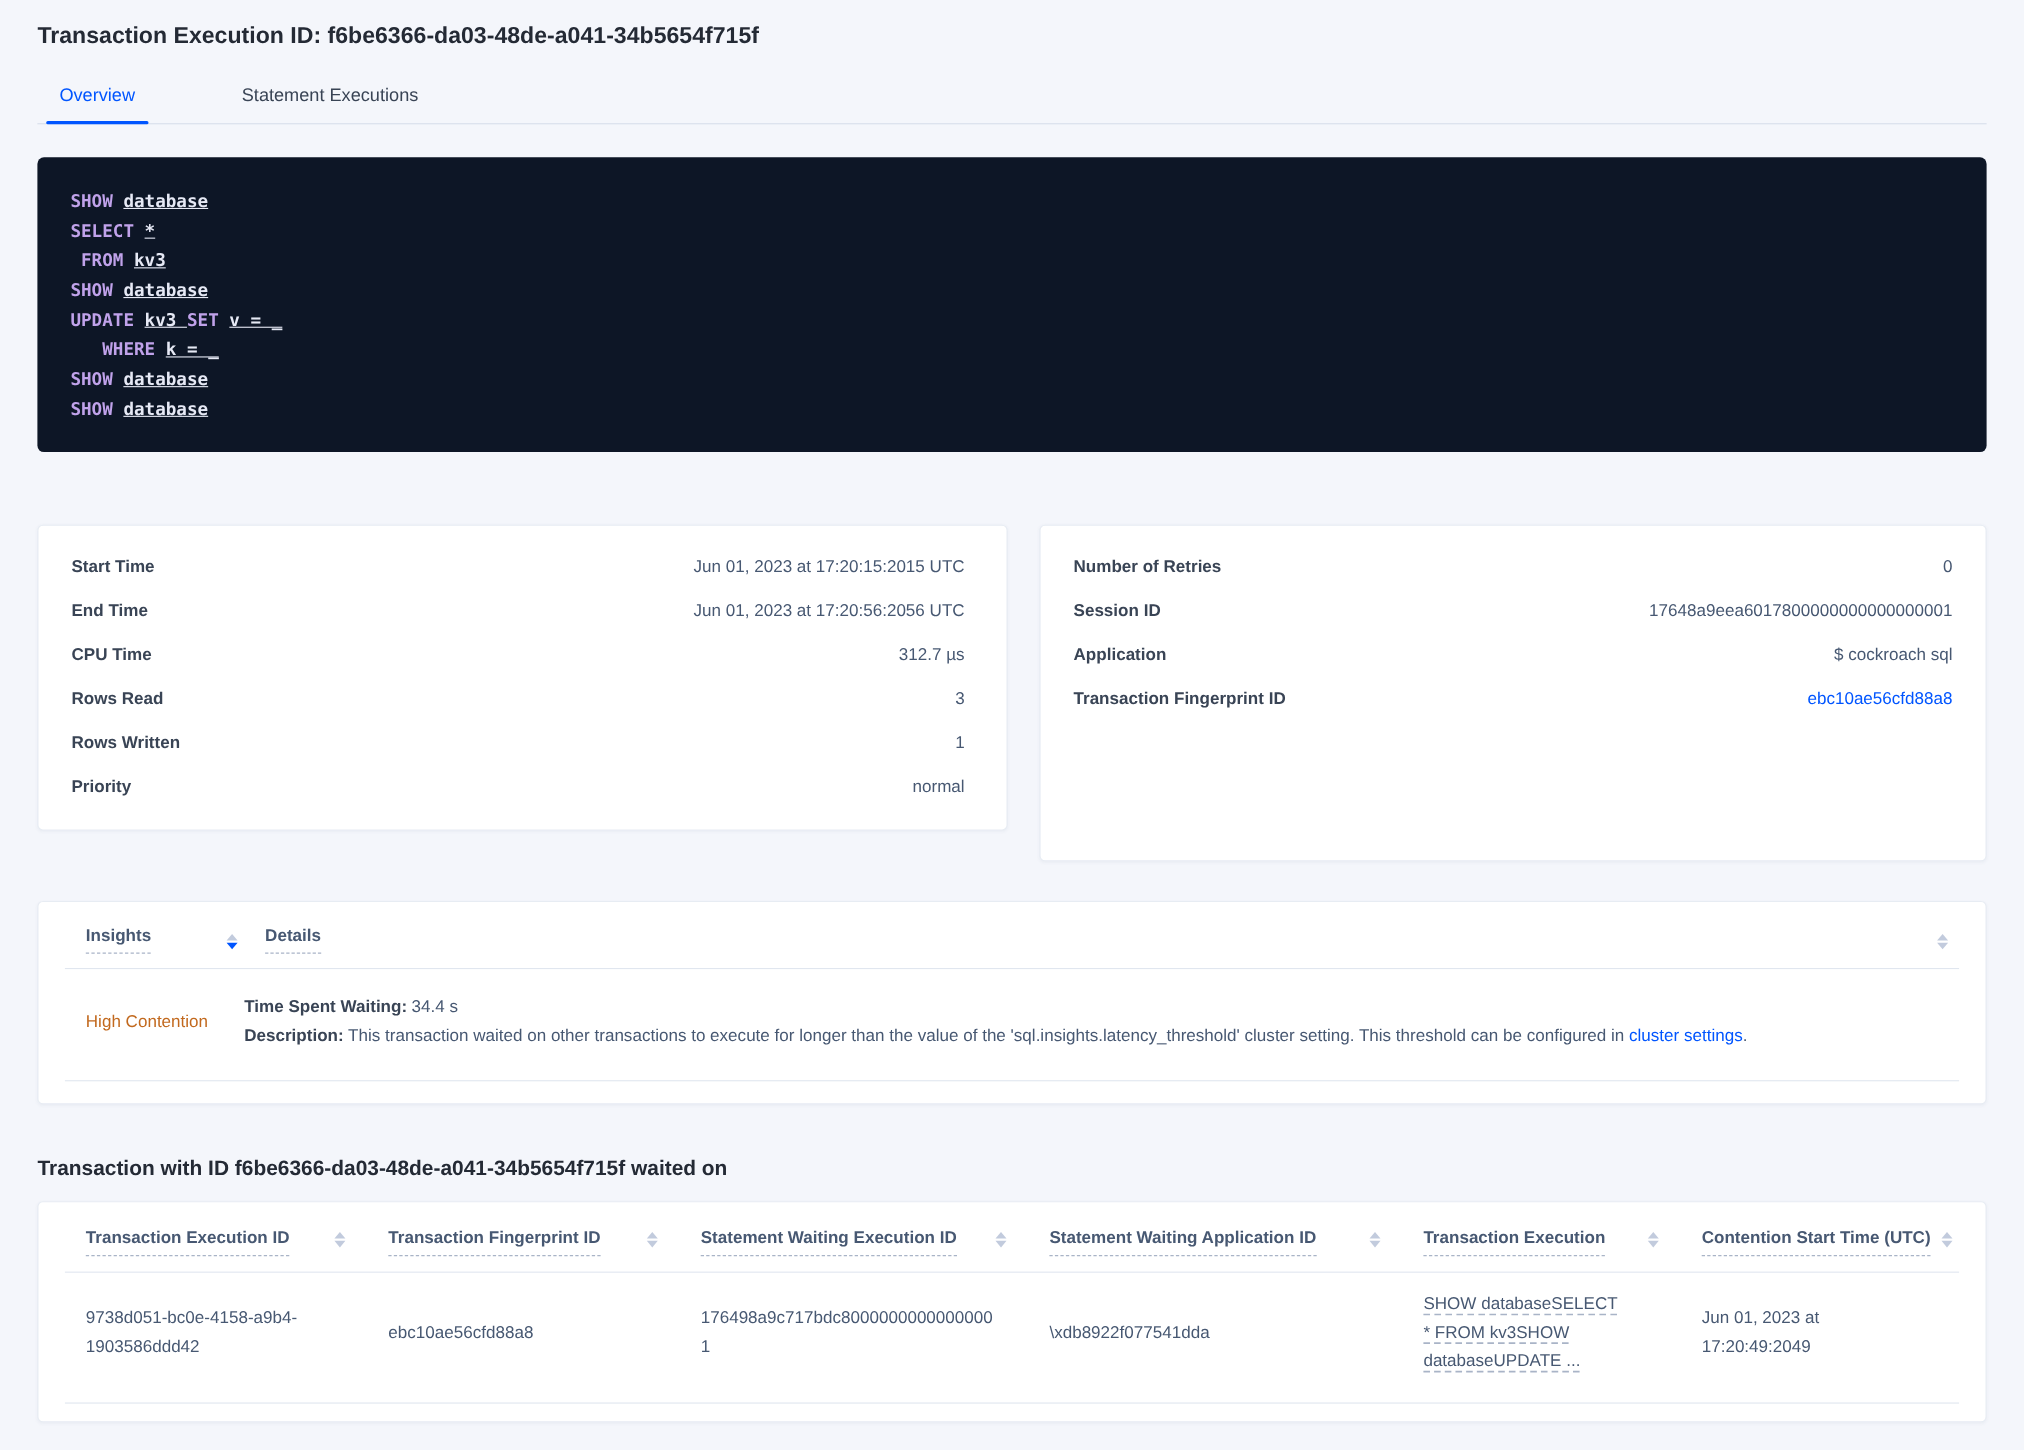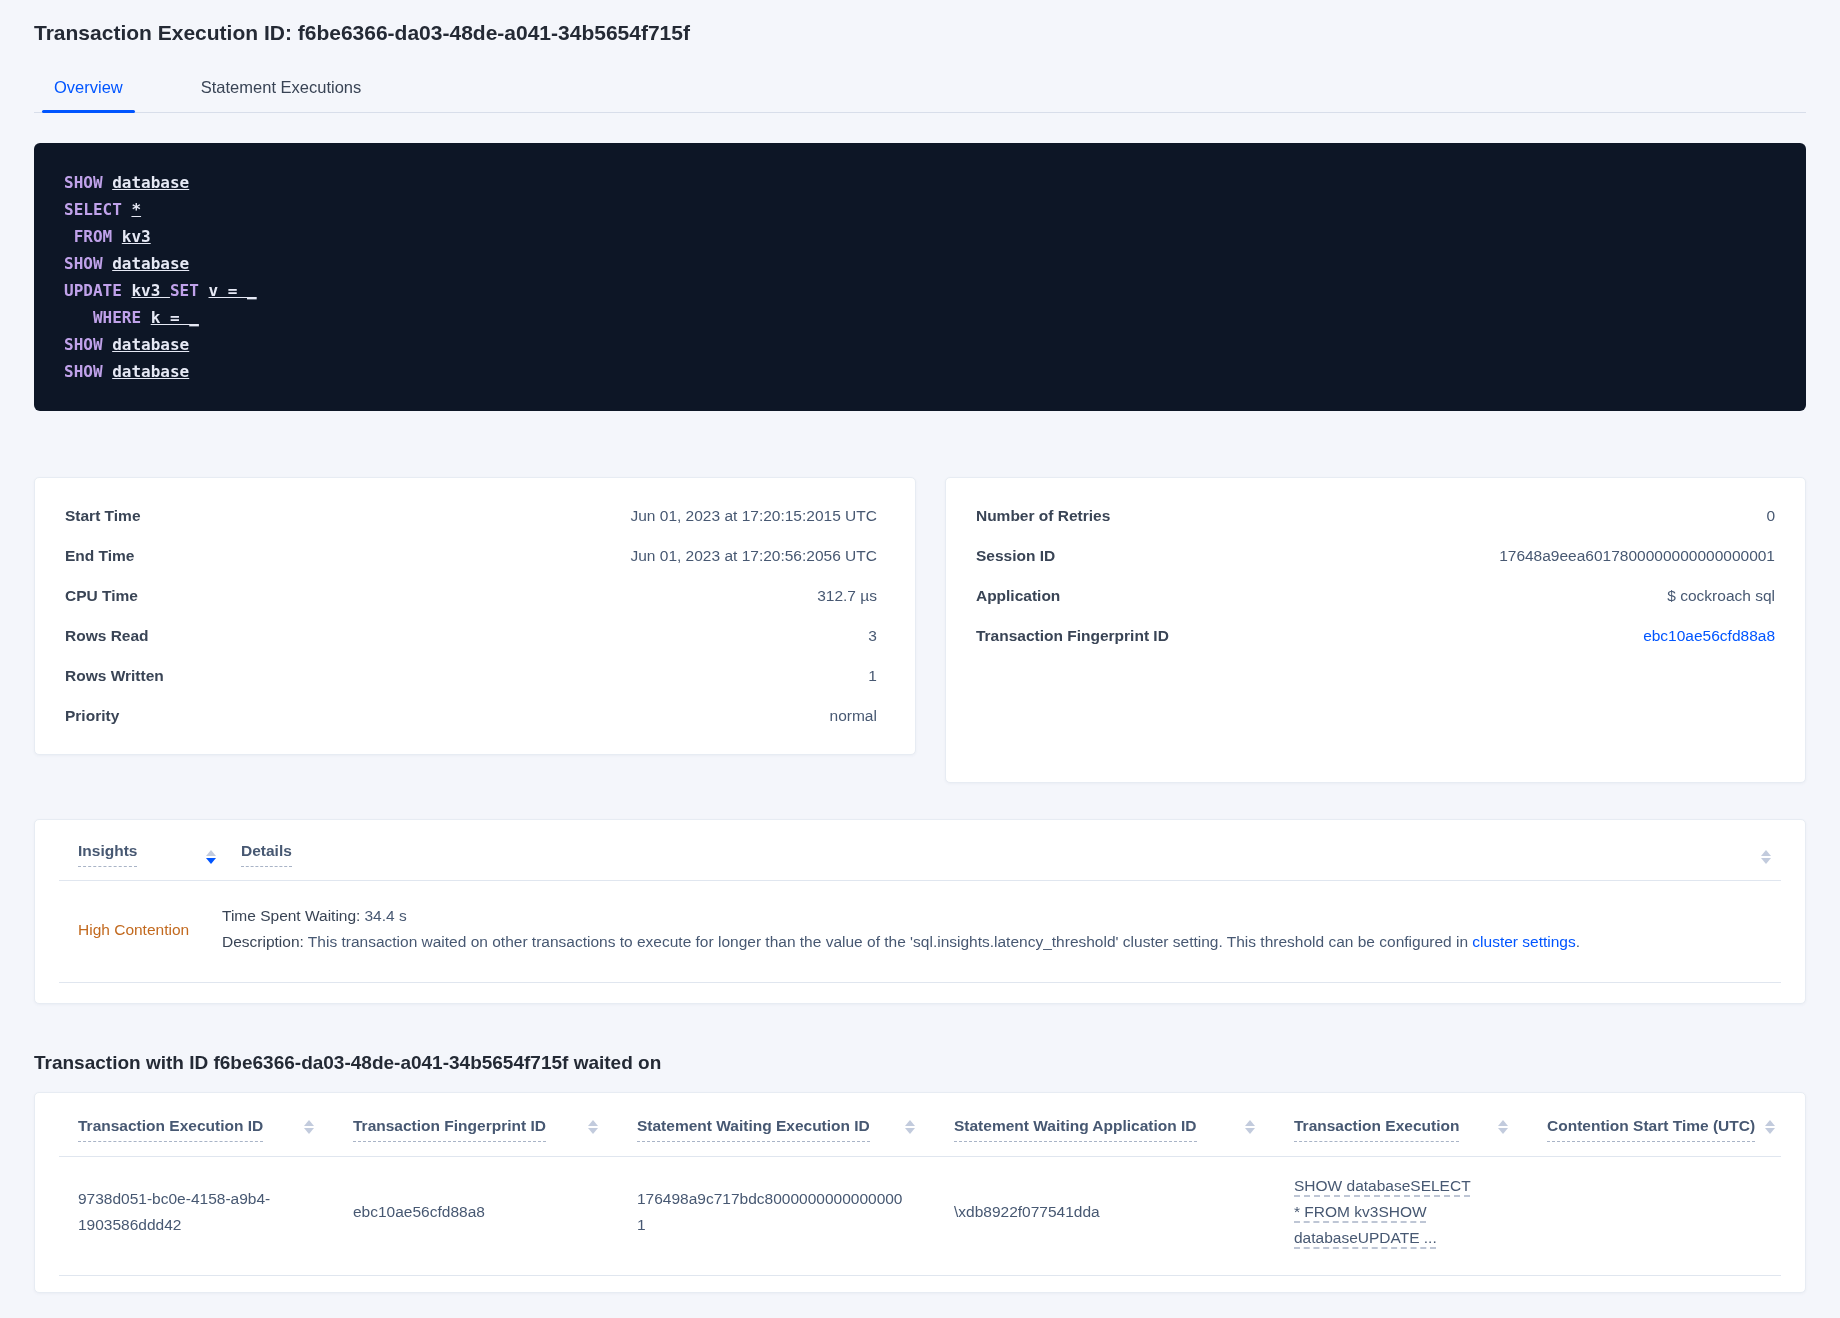--- a/index.html
+++ b/index.html
@@ -7,21 +7,21 @@
     --divider:#e0e6ef; --dash:#a9b4c7; --sort:#c2cbdd; --codebg:#0d1626; --kw:#c0a2ea; --ident:#e6e9f5;
     --bg:#f4f6fb; --cardborder:#e7ecf3;
   }
   *{box-sizing:border-box;}
   html,body{margin:0;padding:0;}
   body{width:1840px;height:1318px;background:var(--bg);font-family:"Liberation Sans",sans-serif;color:var(--body);overflow:hidden;}
   .page{width:1840px;height:1318px;padding:0 34px;overflow:hidden;}
 
   .page-title{margin-top:18px;font-size:21px;line-height:30px;font-weight:700;color:var(--dark);}
 
-  .tabs{margin-top:18px;display:flex;gap:54px;border-bottom:1px solid #d8deea;padding-left:8px;}
+  .tabs{margin-top:18px;display:flex;gap:73px;border-bottom:1px solid #d8deea;padding-left:8px;}
   .tab{position:relative;padding:12px 12px 15px;font-size:16.5px;color:var(--label);cursor:pointer;}
   .tab.active{color:var(--accent);}
   .tab.active::after{content:"";position:absolute;left:0;right:0;bottom:-1px;height:3px;background:var(--accent);border-radius:2px;}
 
   .sql-box{margin-top:30px;background:var(--codebg);border-radius:6px;padding:26px 30px;min-height:263px;}
   .sql-line{font-family:"DejaVu Sans Mono",monospace;font-size:16px;line-height:27px;white-space:pre;color:var(--ident);}
   .sql-line .kw{color:var(--kw);font-weight:700;}
   .sql-line .ident{color:var(--ident);font-weight:700;text-decoration:underline;}
 
   .card{background:#fff;border:1px solid var(--cardborder);border-radius:5px;box-shadow:0 1px 3px rgba(56,76,108,0.05);}
@@ -44,21 +44,21 @@
   .insights-card{margin-top:36px;padding:22px 24px 20px;}
   .ins-header{display:grid;grid-template-columns:163px 1fr 50px;}
   .ins-th{padding-left:19px;display:flex;align-items:flex-start;}
   .ins-th.first{justify-content:space-between;padding-right:6px;}
   .ins-th.right{justify-content:flex-end;padding-right:10px;padding-left:0;}
   .ins-divider{border-top:1px solid var(--divider);margin-top:13px;}
   .ins-row{display:grid;grid-template-columns:163px 1fr;align-items:center;padding:20px 0 24px;border-bottom:1px solid var(--divider);}
   .ins-insight{padding-left:19px;font-size:15.5px;color:var(--warn);}
   .ins-details{font-size:15.5px;line-height:20px;color:var(--body);padding-right:10px;}
   .ins-details .drow{margin:5px 0 6px;}
-  .ins-details .blabel{font-weight:400;color:var(--label);}
+  .ins-details .blabel{font-weight:700;color:var(--label);}
   .ins-details .dval{margin-left:4px;}
   .ins-link{color:var(--accent);cursor:pointer;text-decoration:none;}
 
   .section-heading{margin:48px 0 18px;font-size:19px;font-weight:700;color:var(--dark);}
 
   .waited-card{padding:24px 24px 16px;}
   .wt-header{display:grid;grid-template-columns:275px 284px 317px 340px 253px 1fr;}
   .wt-th{padding-left:19px;padding-right:20px;display:flex;justify-content:space-between;align-items:flex-start;gap:6px;}
   .wt-th:last-child{padding-right:6px;}
   .wt-divider{border-top:1px solid var(--divider);margin-top:14px;}
@@ -224,16 +224,17 @@
       </div>
     <div class="wt-divider"></div>
     <div class="wt-row">
       <div class="wt-td">9738d051-bc0e-4158-a9b4-1903586ddd42</div>
       <div class="wt-td">ebc10ae56cfd88a8</div>
       <div class="wt-td">176498a9c717bdc80000000000000001</div>
       <div class="wt-td">\xdb8922f077541dda</div>
       <div class="wt-td">
         <span class="wt-exec-link">SHOW databaseSELECT * FROM kv3SHOW databaseUPDATE ...</span>
       </div>
+      <div class="wt-td">Jun 01, 2023 at 17:20:49:2049</div>
     </div>
   </div>
 
 </div>
 
 </body></html>

